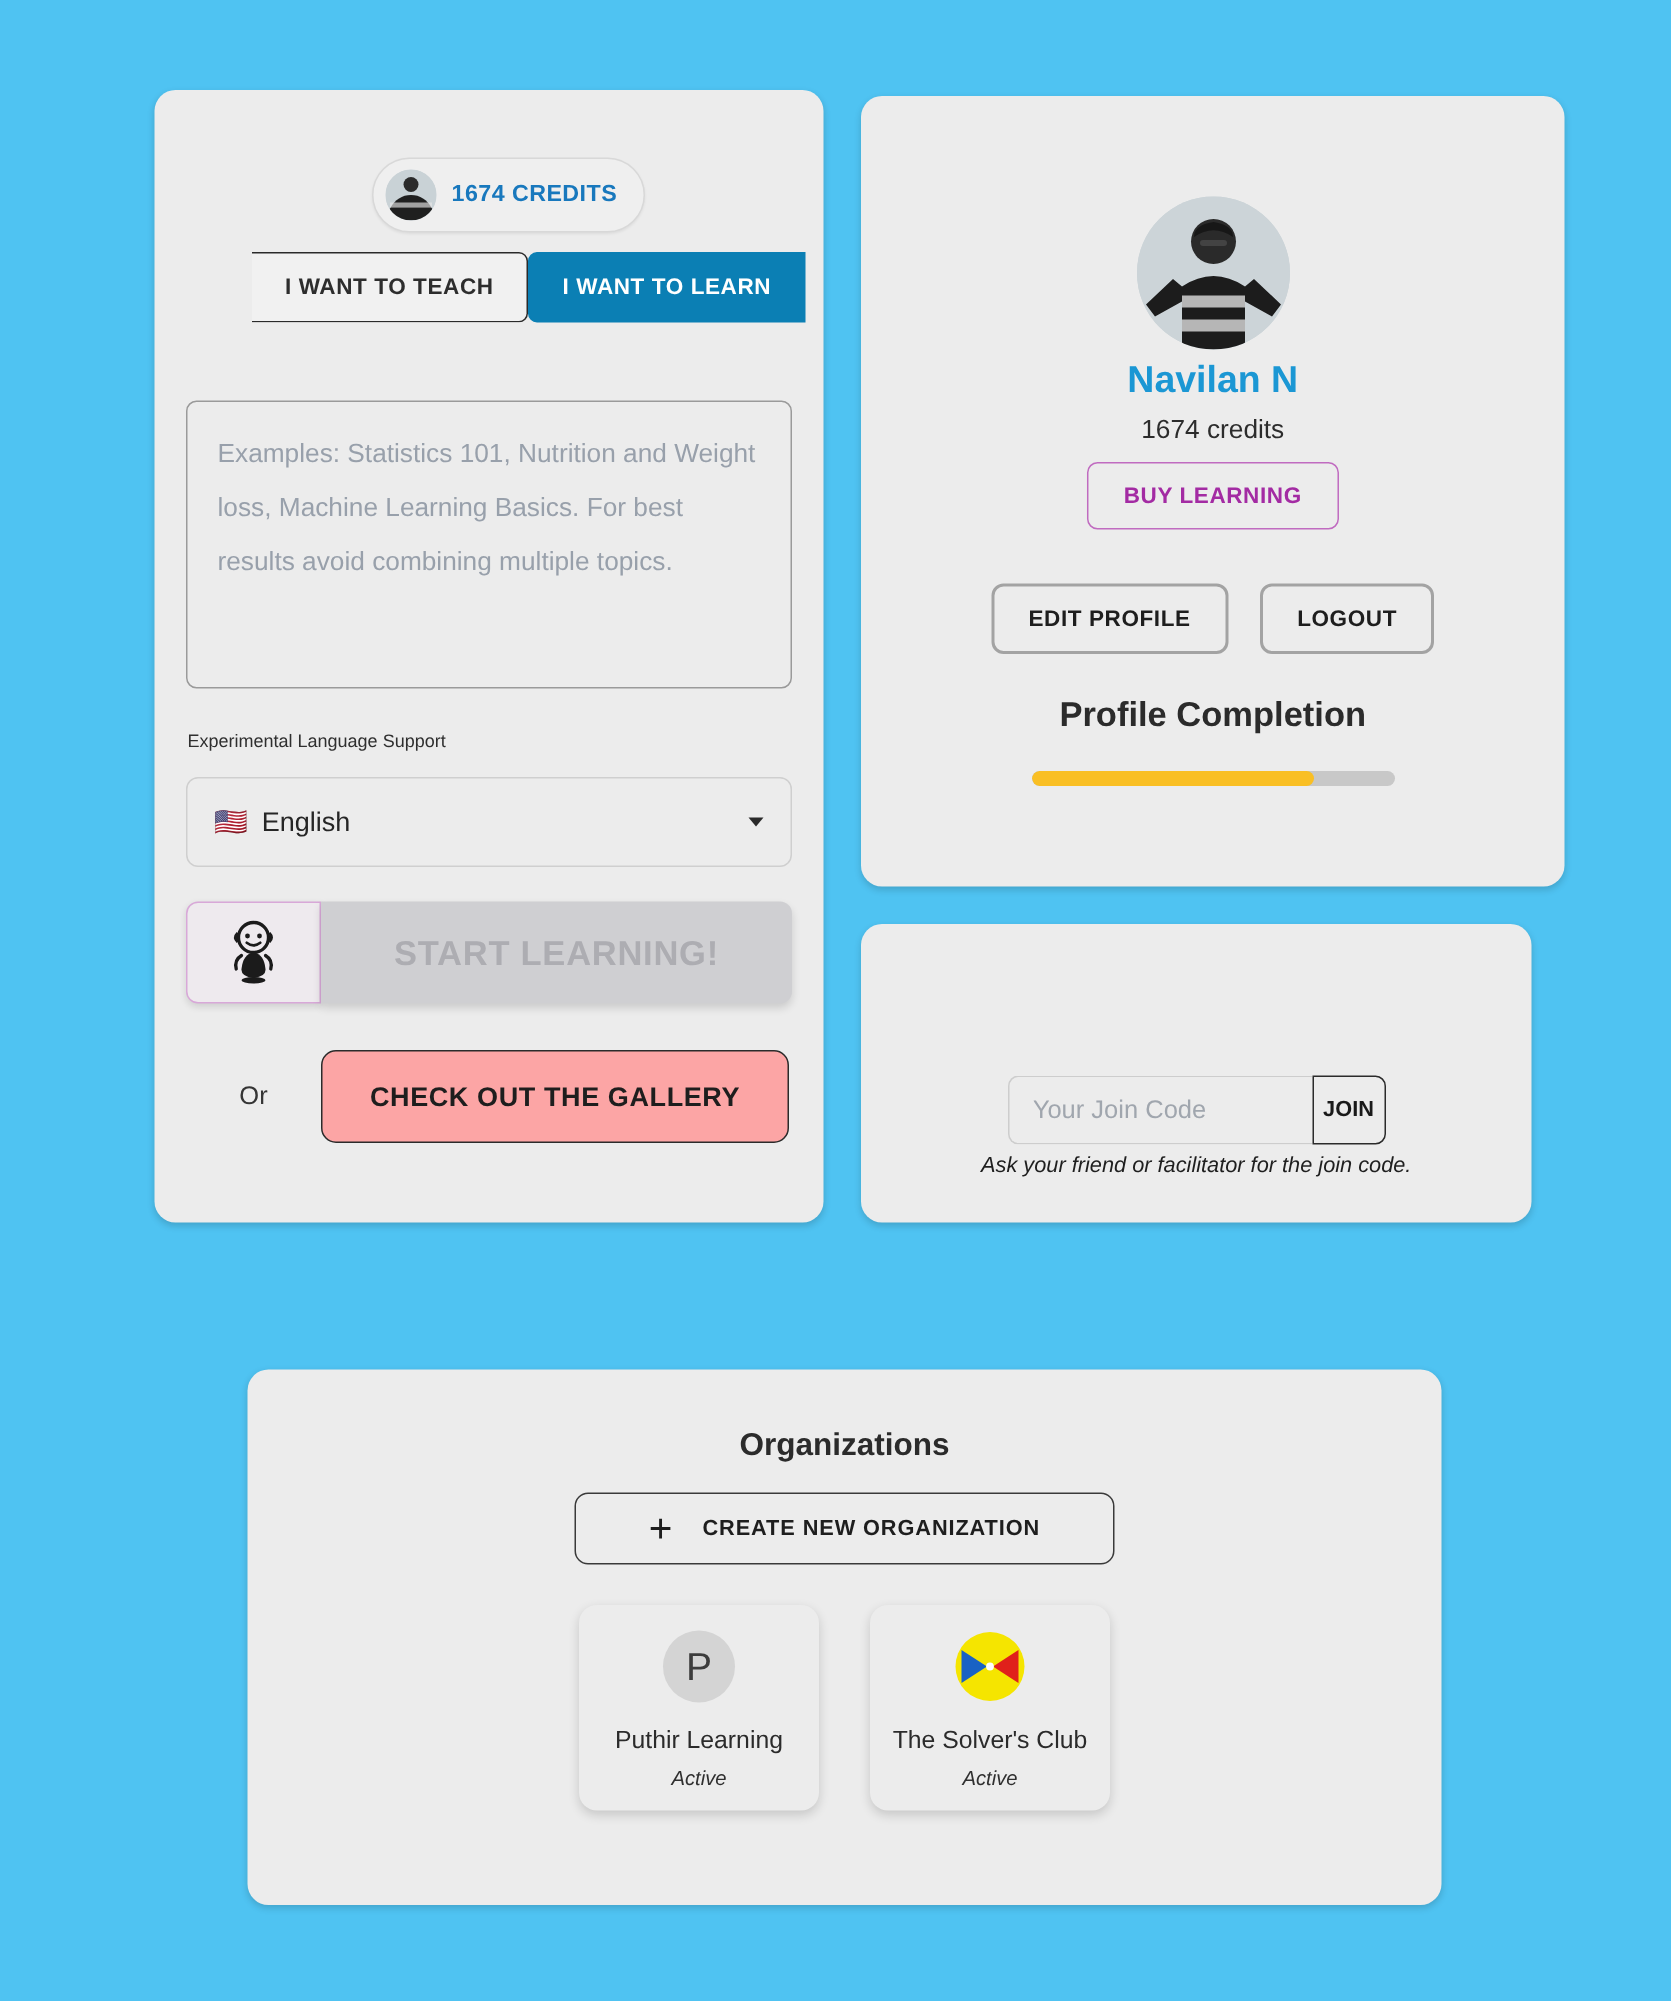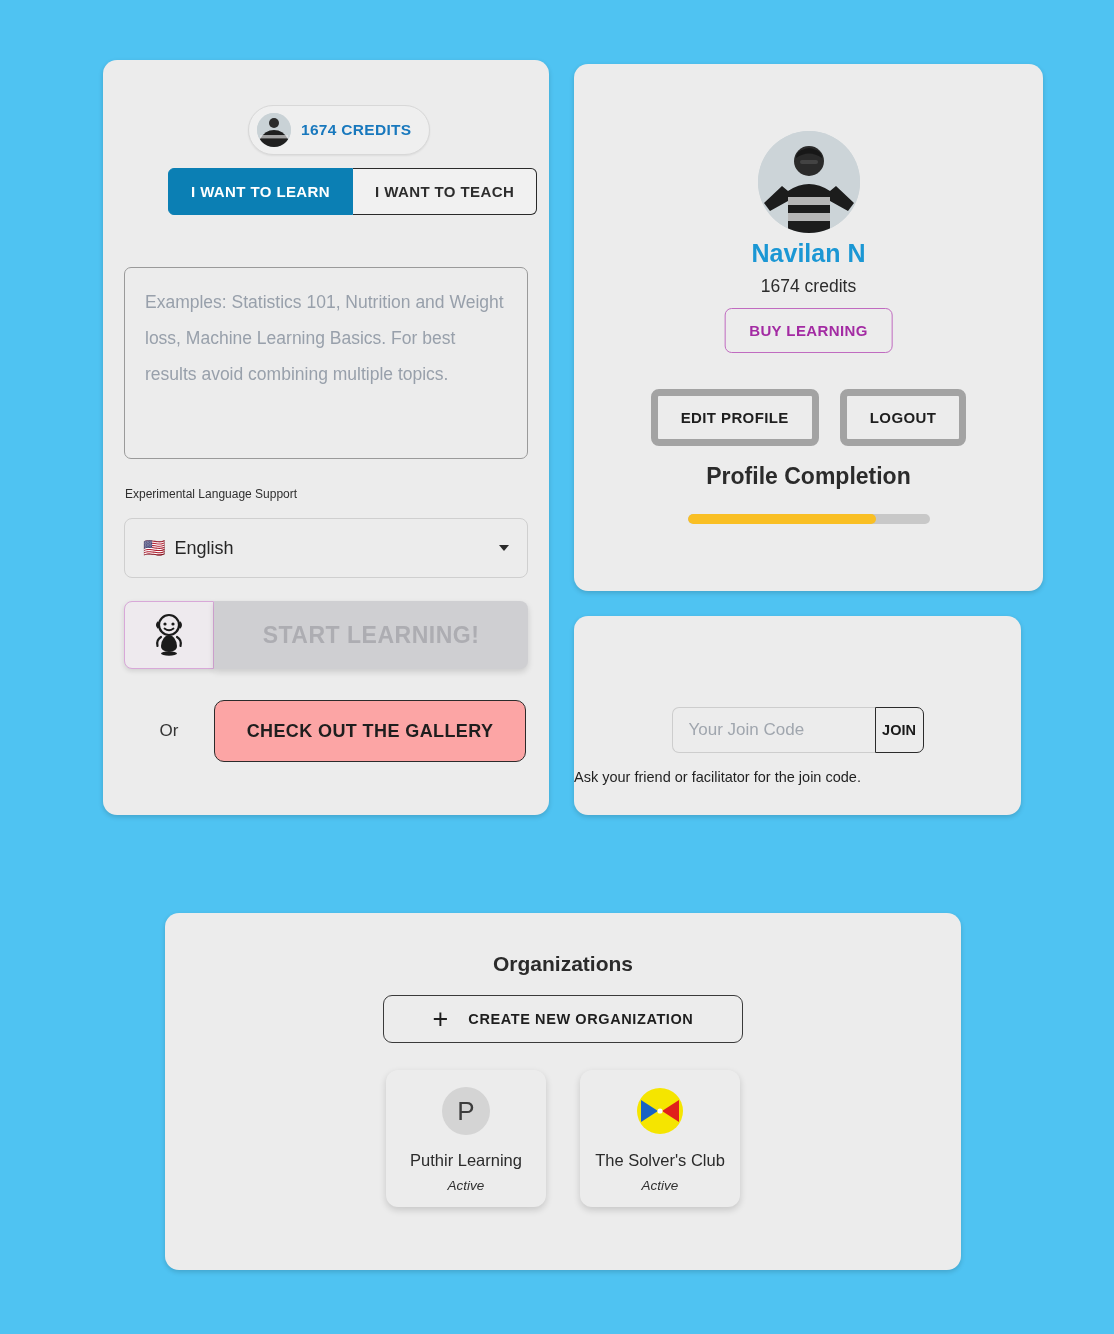--- a/index.html
+++ b/index.html
@@ -142,21 +142,21 @@
     font-family: "Liberation Sans", sans-serif;
     font-size: 15px; font-weight: 700; letter-spacing: .4px;
     cursor: pointer;
   }
   .profile-actions {
     position: absolute; left: 0; right: 0; top: 325px;
     display: flex; justify-content: center; gap: 21px;
   }
   .outline-btn {
     background: #ececec; color: #1e1e1e;
-    border: 7px solid #a3a3a3; border-radius: 8px;
+    border: 2px solid #a3a3a3; border-radius: 8px;
     padding: 13px 23px;
     font-family: "Liberation Sans", sans-serif;
     font-size: 15px; font-weight: 600; letter-spacing: .4px;
     cursor: pointer;
   }
   .completion-title {
     position: absolute; left: 0; right: 0; top: 399px;
     text-align: center; font-size: 23px; font-weight: 700; color: #2b2b2b;
   }
   .progress-track {
@@ -165,39 +165,39 @@
     overflow: hidden; cursor: pointer;
   }
   .progress-fill { height: 100%; border-radius: 6px; background: #f9bf24; }
 
   
   #join-card { left: 574px; top: 616px; width: 447px; height: 199px; }
   .join-title {
     position: absolute; left: 0; right: 0; top: 44px;
     text-align: center; font-size: 21px; font-weight: 700; color: #2b2b2b;
   }
-  .join-row { position: absolute; left: 50%; top: 91px; transform: translateX(-50%); display: flex; justify-content: flex-end; }
+  .join-row { position: absolute; left: 50%; top: 101px; transform: translateX(-50%); display: flex; justify-content: flex-end; }
   .join-input {
     width: 203px; height: 46px;
     border: 1px solid #cdcdcd; border-right: none;
     border-radius: 7px 0 0 7px; background: #ececec;
     font-family: "Liberation Sans", sans-serif;
     font-size: 17px; color: #2b2b2b; padding: 0 16px;
   }
   .join-input::placeholder { color: #a0a6ae; }
   .join-btn {
     width: 49px; height: 46px;
     background: #ececec; color: #1a1a1a;
     border: 1px solid #2b2b2b; border-radius: 0 7px 7px 0;
     font-family: "Liberation Sans", sans-serif;
     font-size: 14.5px; font-weight: 700; cursor: pointer;
   }
   .join-hint {
     position: absolute; left: 0; right: 0; top: 153px;
-    text-align: left; font-size: 14.5px; color: #1f1f1f;
+    text-align: center; font-size: 14.5px; color: #1f1f1f; font-style: italic;
   }
 
   
   #orgs-card { left: 165px; top: 913px; width: 796px; height: 357px; }
   .orgs-title {
     position: absolute; left: 0; right: 0; top: 39px;
     text-align: center; font-size: 21px; font-weight: 700; color: #2b2b2b;
   }
   .create-org-btn {
     position: absolute; left: 50%; top: 82px; transform: translateX(-50%);
@@ -242,22 +242,22 @@
           <rect width="34" height="34" fill="#c9d2d6"></rect>
           <circle cx="17" cy="10" r="5" fill="#2b2b2b"></circle>
           <path d="M3 26 Q8 17 17 17 Q26 17 31 26 L31 34 L3 34 Z" fill="#1f1f1f"></path>
           <rect x="3" y="22" width="28" height="3.4" fill="#e8e8e8" opacity=".65"></rect>
         </svg>
       </div>
       <span class="credits-text">1674 CREDITS</span>
     </div>
 
     <div class="toggle-wrap">
+      <div class="toggle-btn inactive">I WANT TO TEACH</div>
       <div class="toggle-btn active">I WANT TO LEARN</div>
-      <div class="toggle-btn inactive">I WANT TO TEACH</div>
     </div>
 
     <div class="chips">
       <span class="chip">Pre-calculus</span>
       <span class="chip">Sports Fitness</span>
     </div>
 
     <textarea class="topic-area" placeholder="Examples: Statistics 101, Nutrition and Weight loss, Machine Learning Basics. For best results avoid combining multiple topics." style=""></textarea>
 
     <div class="field-label">Experimental Language Support</div>

